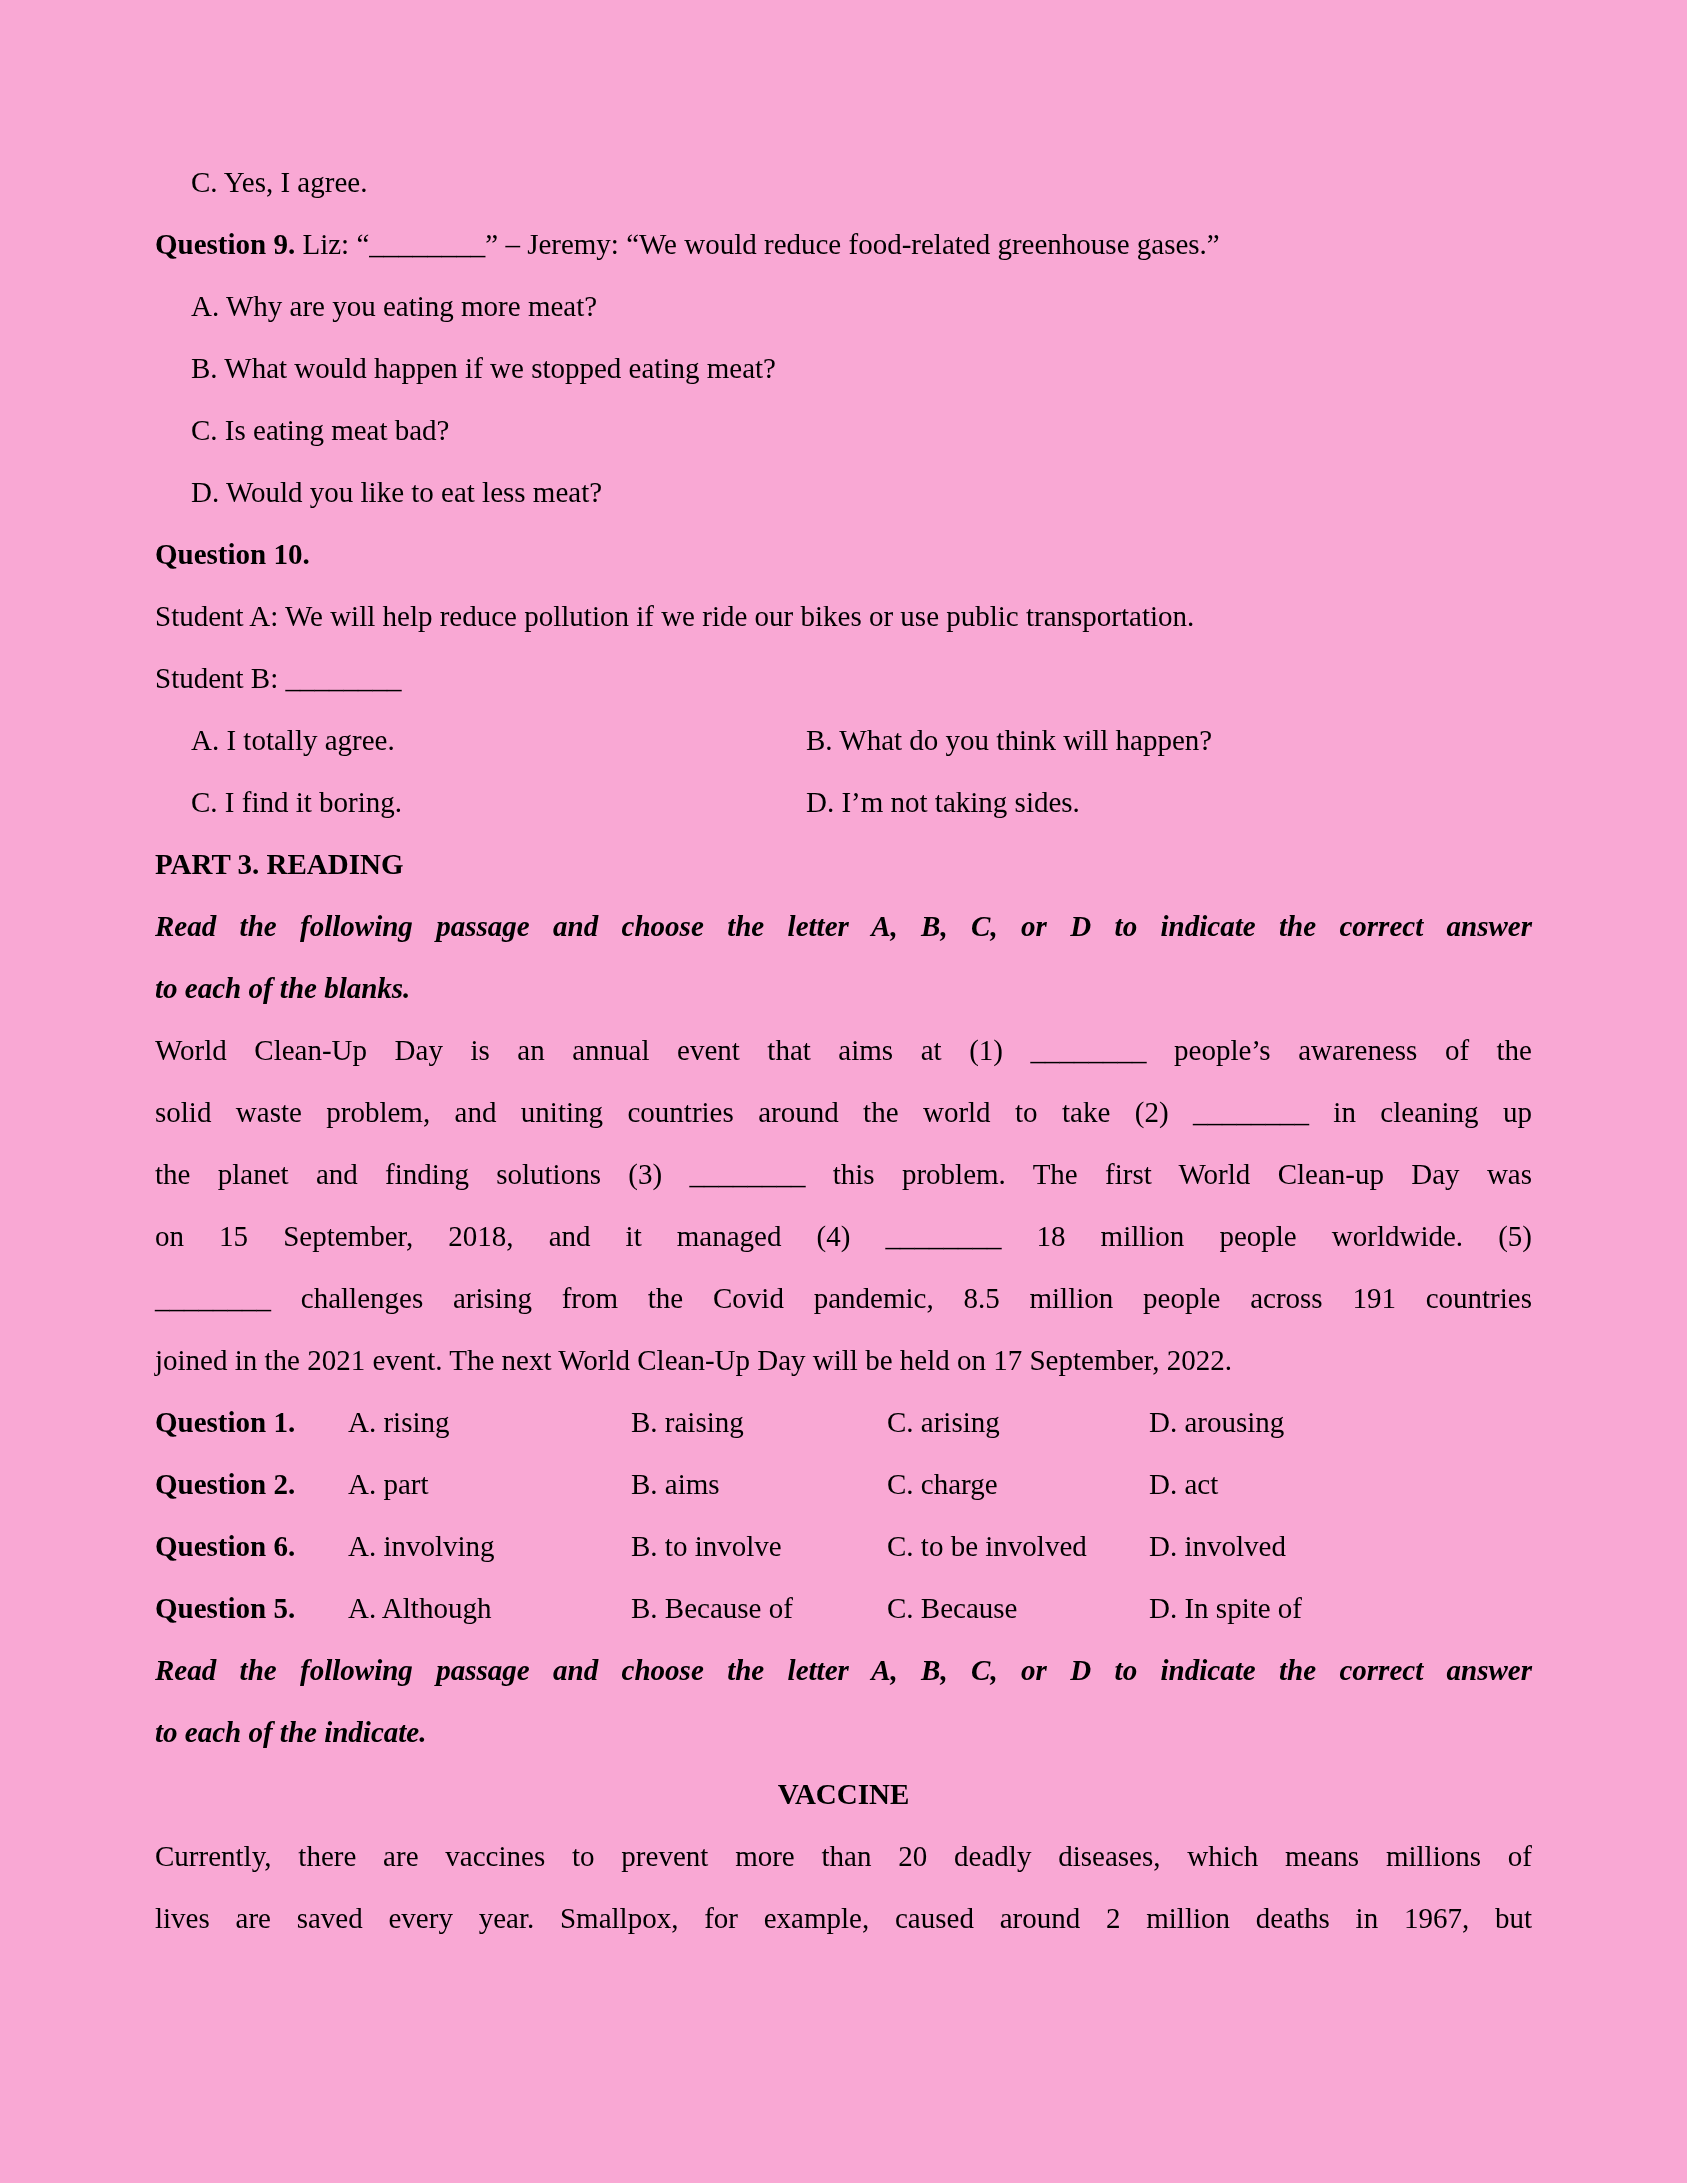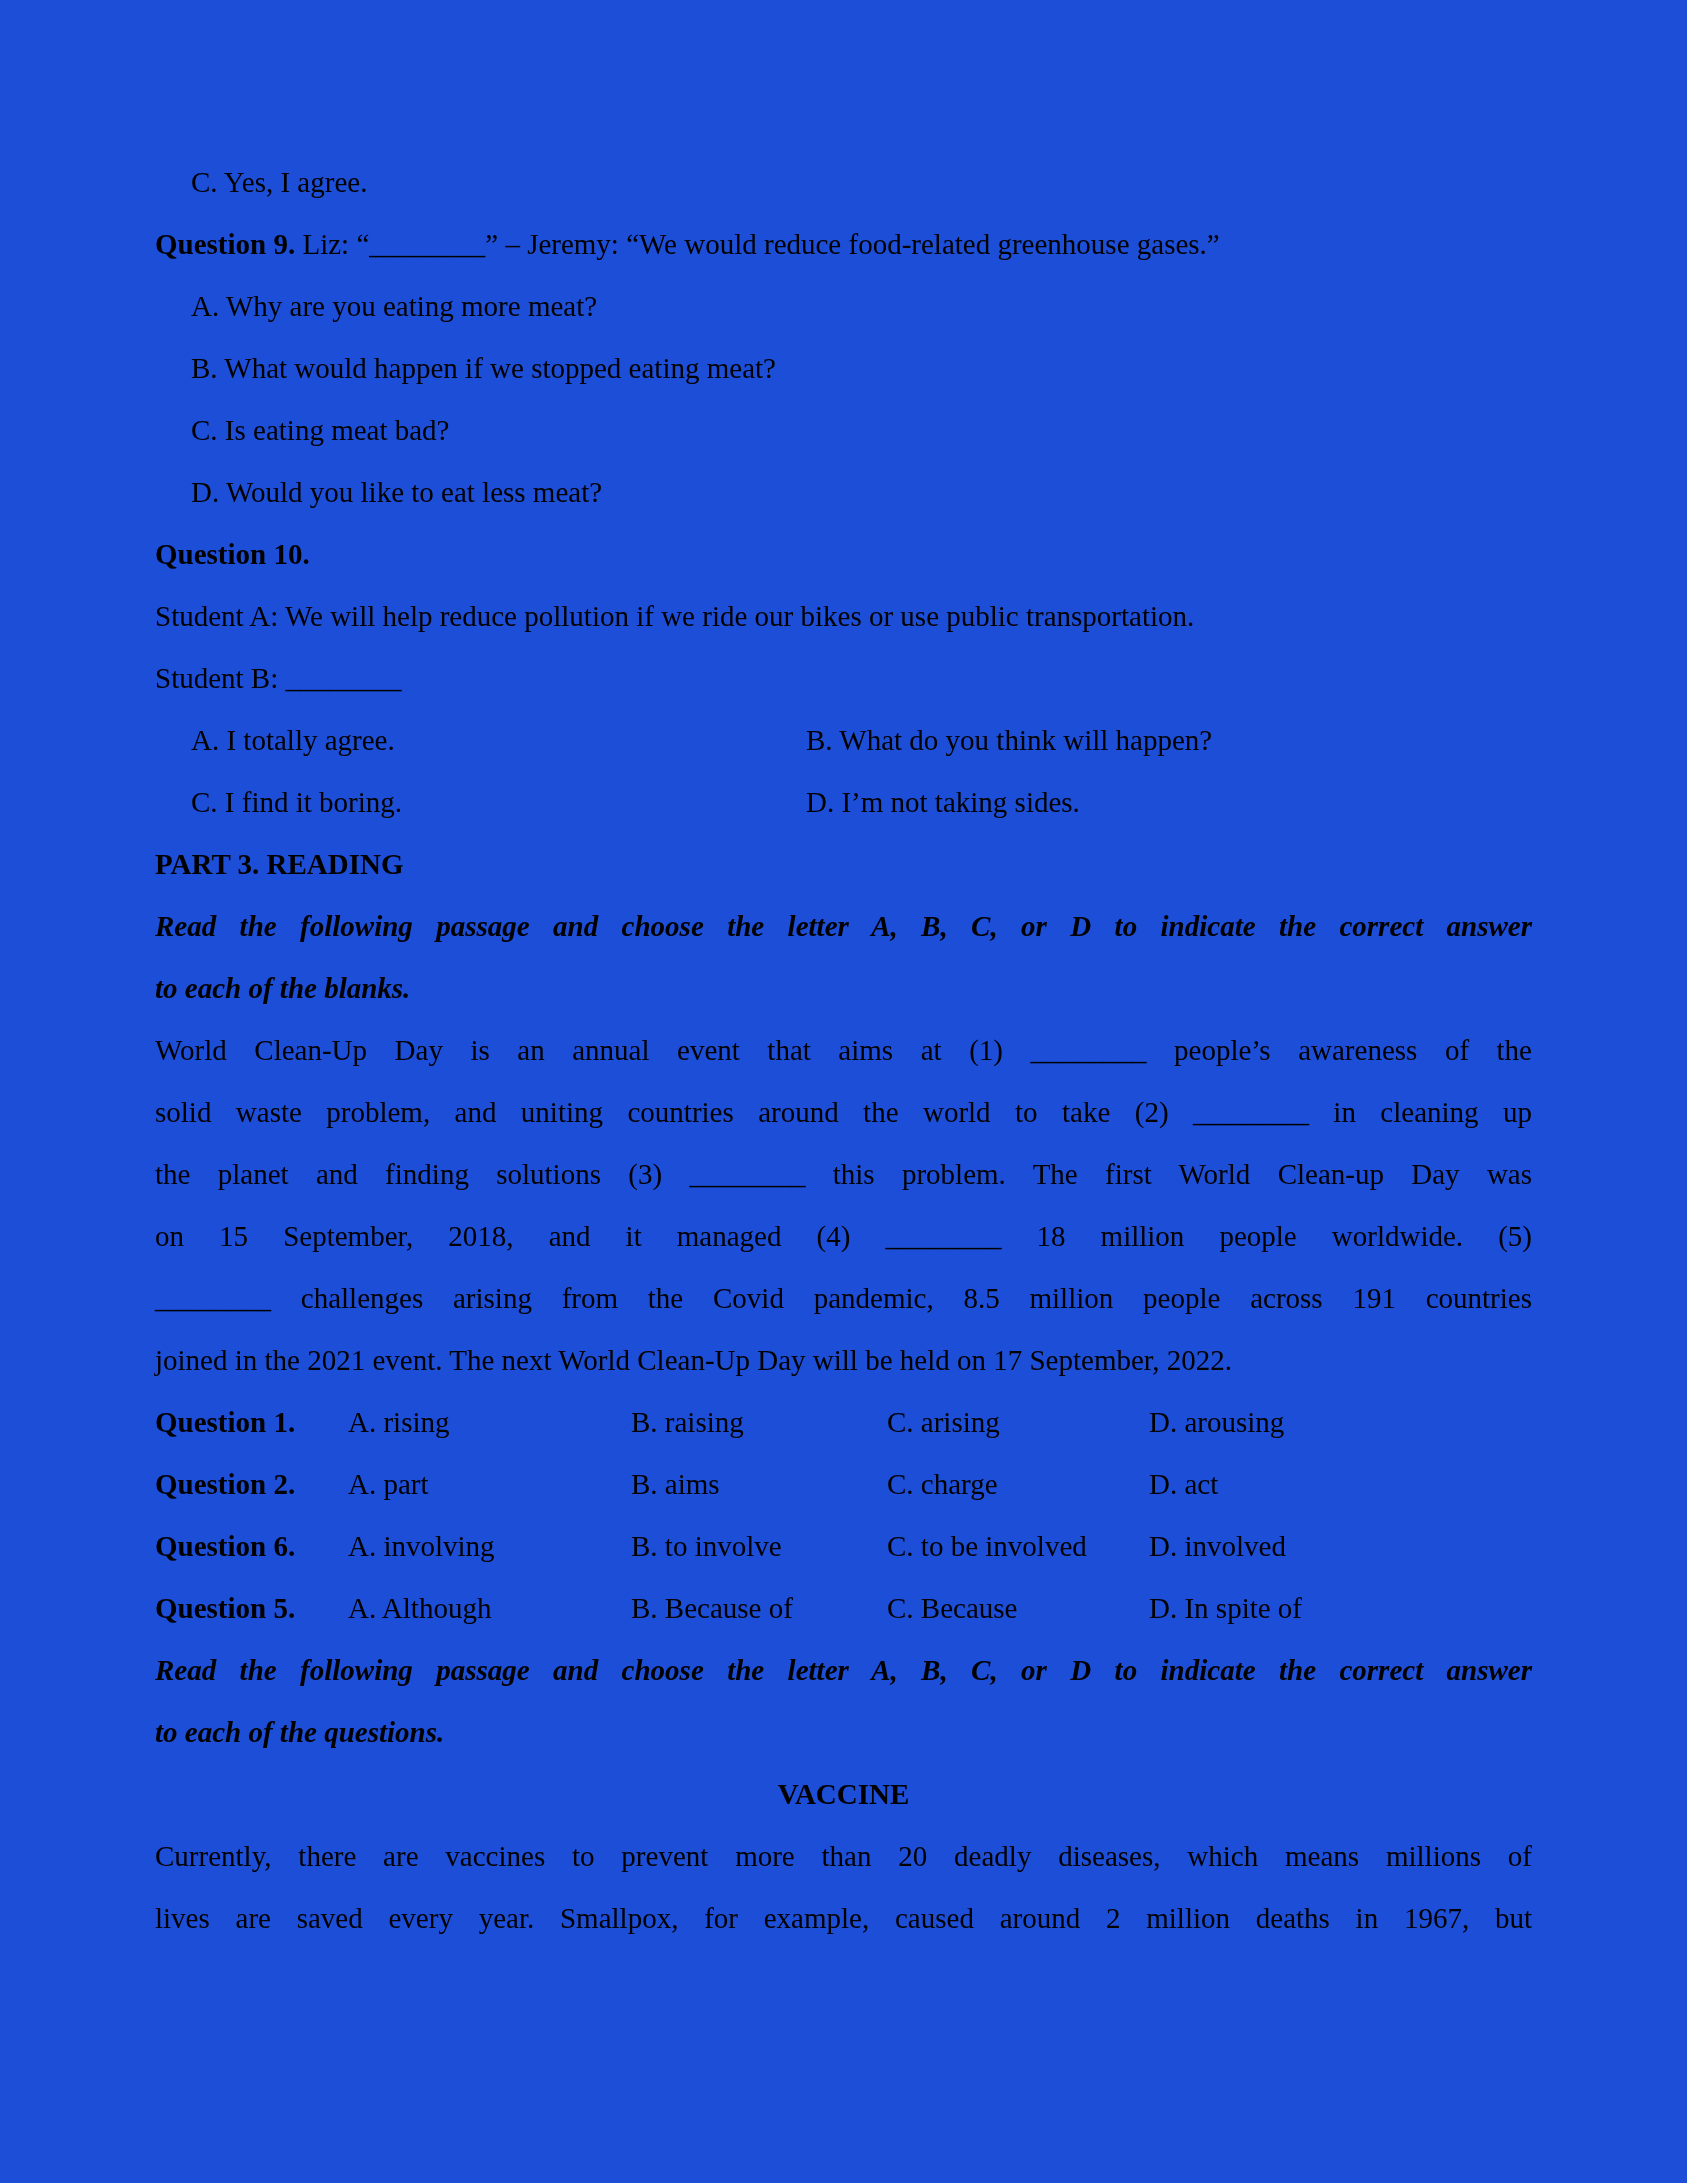--- a/index.html
+++ b/index.html
@@ -1,20 +1,20 @@
 <!DOCTYPE html>
 <html style="font-size:12.7px"><head>
 <meta charset="utf-8">
 <style>
   html,body{margin:0;padding:0;background:#ffffff;}
   .page{
     position:relative;
     width:1687px;
     height:2183px;
-    background:#1d4ed8;
+    background:#f9a8d4;
     overflow:hidden;
     font-family:"Liberation Serif","DejaVu Serif",serif;
     font-size:29px;
     color:#000000;
   }
   .content{position:absolute;left:155px;top:151px;width:1377px;}
   .ln{line-height:62px;height:62px;}
   .just{text-align:justify;text-align-last:justify;-moz-text-align-last:justify;}
   .ind{padding-left:36px;}
   .b{font-weight:bold;}
@@ -101,21 +101,21 @@
     </div>
     <div class="ln qr">
       <span class="ql">Question 5.</span>
       <span class="oa">A. Although</span>
       <span class="ob">B. Because of</span>
       <span class="oc">C. Because</span>
       <span class="od">D. In spite of</span>
     </div>
 
     <div class="ln bi just">Read the following passage and choose the letter A, B, C, or D to indicate the correct answer</div>
-    <div class="ln bi">to each of the questions.</div>
+    <div class="ln bi">to each of the indicate.</div>
 
     <div class="ln b center">VACCINE</div>
 
     <div class="ln just">Currently, there are vaccines to prevent more than 20 deadly diseases, which means millions of</div>
     <div class="ln just">lives are saved every year. Smallpox, for example, caused around 2 million deaths in 1967, but</div>
 
   </div>
 </div>
 
 

